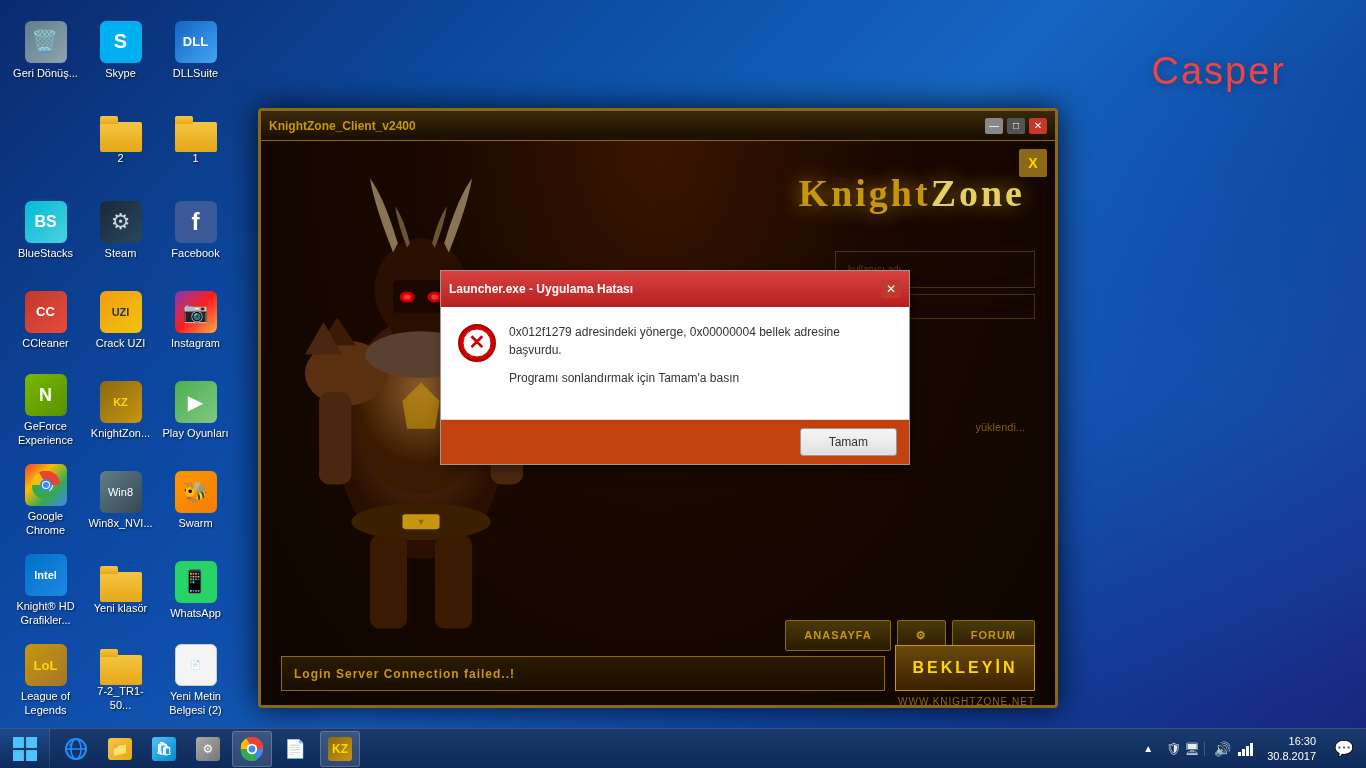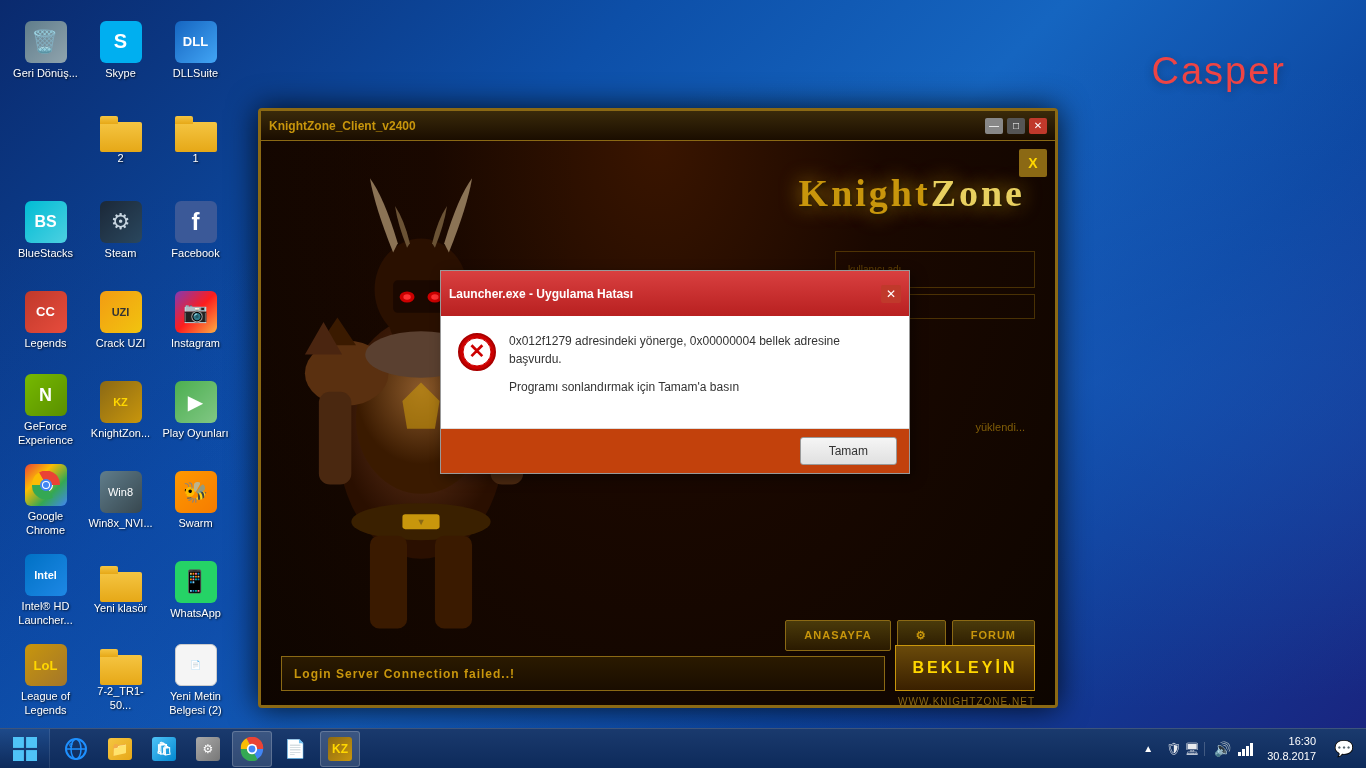--- a/index.html
+++ b/index.html
@@ -360,21 +360,21 @@
       top: 270px;
       left: 440px;
       width: 470px;
       background: #f0f0f0;
       border: 1px solid #999;
       box-shadow: 4px 4px 12px rgba(0,0,0,0.4);
       z-index: 50;
     }
 
     .dialog-titlebar {
-      height: 45px;
+      height: 36px;
       background: linear-gradient(to bottom, #d94040, #b82020);
       display: flex;
       align-items: center;
       justify-content: space-between;
       padding: 0 8px;
     }
 
     .dialog-title-text {
       color: white;
       font-size: 12px;
@@ -537,21 +537,21 @@
     <div class="icon-img icon-steam" style="color:#c7d5e0;font-size:22px;">⚙</div>
     <span class="icon-label">Steam</span>
   </div>
   <div class="desktop-icon">
     <div class="icon-img icon-facebook" style="color:white;font-size:24px;font-weight:bold;">f</div>
     <span class="icon-label">Facebook</span>
   </div>
 
   <div class="desktop-icon">
     <div class="icon-img icon-ccleaner" style="color:white;font-size:13px;font-weight:bold;">CC</div>
-    <span class="icon-label">Legends</span>
+    <span class="icon-label">CCleaner</span>
   </div>
   <div class="desktop-icon">
     <div class="icon-img icon-crackuzi" style="color:#333;font-size:11px;font-weight:bold;">UZI</div>
     <span class="icon-label">Crack UZI</span>
   </div>
   <div class="desktop-icon">
     <div class="icon-img icon-instagram" style="color:white;font-size:20px;">📷</div>
     <span class="icon-label">Instagram</span>
   </div>
 
@@ -587,21 +587,21 @@
     <div class="icon-img icon-win8nvi" style="color:white;font-size:11px;">Win8</div>
     <span class="icon-label">Win8x_NVI...</span>
   </div>
   <div class="desktop-icon">
     <div class="icon-img icon-swarm" style="color:white;font-size:20px;">🐝</div>
     <span class="icon-label">Swarm</span>
   </div>
 
   <div class="desktop-icon">
     <div class="icon-img icon-intel" style="color:white;font-size:11px;font-weight:bold;">Intel</div>
-    <span class="icon-label">Intel® HD Launcher...</span>
+    <span class="icon-label">Knight® HD Grafikler...</span>
   </div>
   <div class="desktop-icon">
     <div class="folder-icon"></div>
     <span class="icon-label">Yeni klasör</span>
   </div>
   <div class="desktop-icon">
     <div class="icon-img icon-whatsapp" style="color:white;font-size:22px;">📱</div>
     <span class="icon-label">WhatsApp</span>
   </div>
 

